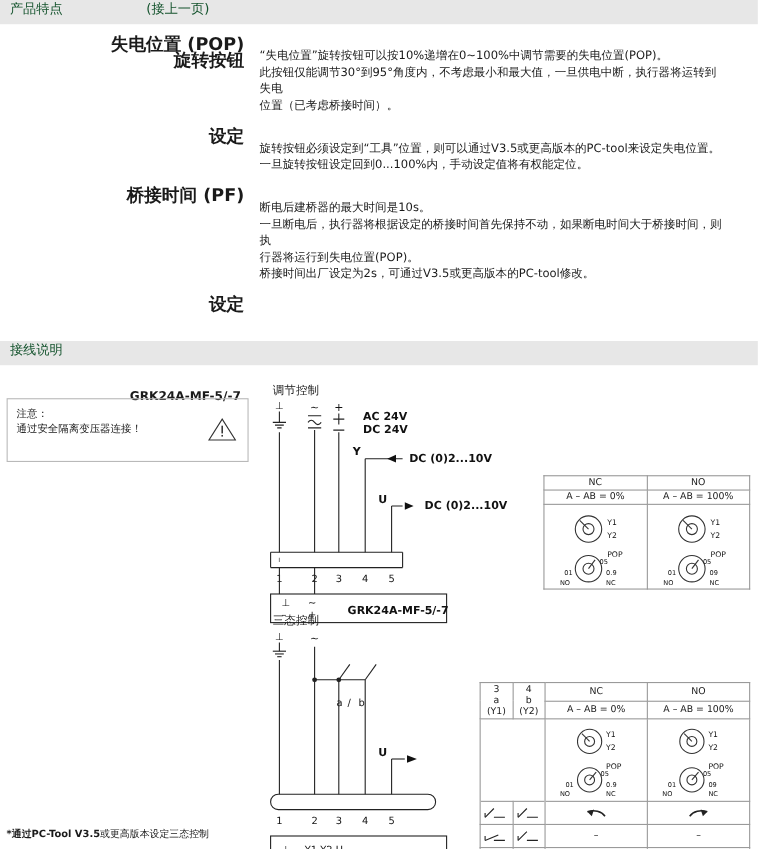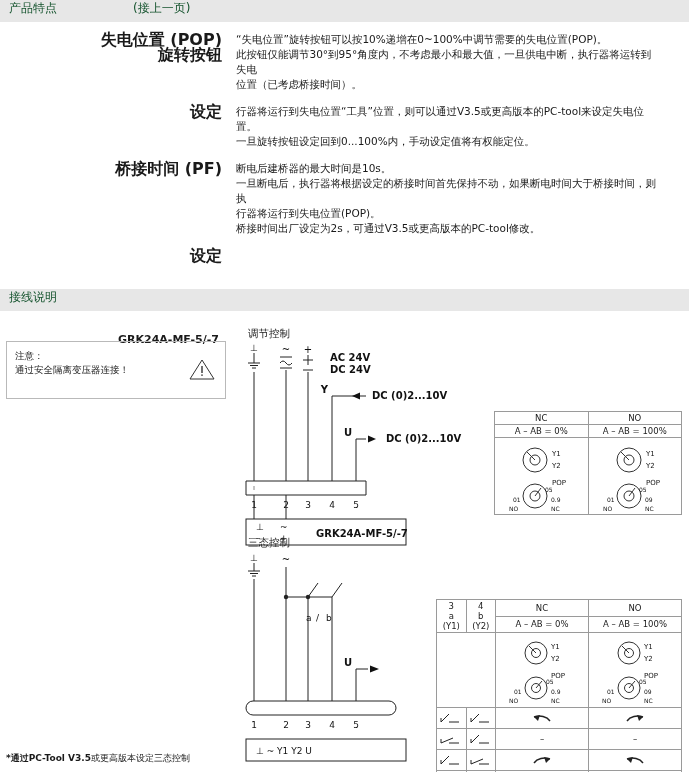--- a/index.html
+++ b/index.html
@@ -38,20 +38,21 @@
     font-size:16px;
     line-height:15px;
     box-sizing:border-box;
     white-space:pre-line;
   }
   .row .body{
     flex:1;
     padding-right:28px;
     line-height:15px;
     font-size:10.5px;
+    margin-top:12px;
   }
   .row .body div{margin-bottom:0;}
   .spacer-a{height:14px;}
   .wiring{position:relative;}
   .note-box{
     position:absolute;
     left:6px;top:30px;
     width:220px;height:58px;
     border:1px solid #b9b9b9;
     box-sizing:border-box;
@@ -110,21 +111,21 @@
     <div class="body">
       <div>“失电位置”旋转按钮可以按10%递增在0~100%中调节需要的失电位置(POP)。</div>
       <div>此按钮仅能调节30°到95°角度内，不考虑最小和最大值，一旦供电中断，执行器将运转到失电</div>
       <div>位置（已考虑桥接时间）。</div>
     </div>
   </div>
 
   <div class="row">
     <div class="label">设定</div>
     <div class="body">
-      <div>行器将运行到失电位置“工具”位置，则可以通过V3.5或更高版本的PC-tool来设定失电位置。</div>
+      <div>旋转按钮必须设定到“工具”位置，则可以通过V3.5或更高版本的PC-tool来设定失电位置。</div>
       <div>一旦旋转按钮设定回到0...100%内，手动设定值将有权能定位。</div>
     </div>
   </div>
 
   <div class="row">
     <div class="label">桥接时间 (PF)</div>
     <div class="body">
       <div>断电后建桥器的最大时间是10s。</div>
       <div>一旦断电后，执行器将根据设定的桥接时间首先保持不动，如果断电时间大于桥接时间，则执</div>
       <div>行器将运行到失电位置(POP)。</div>

